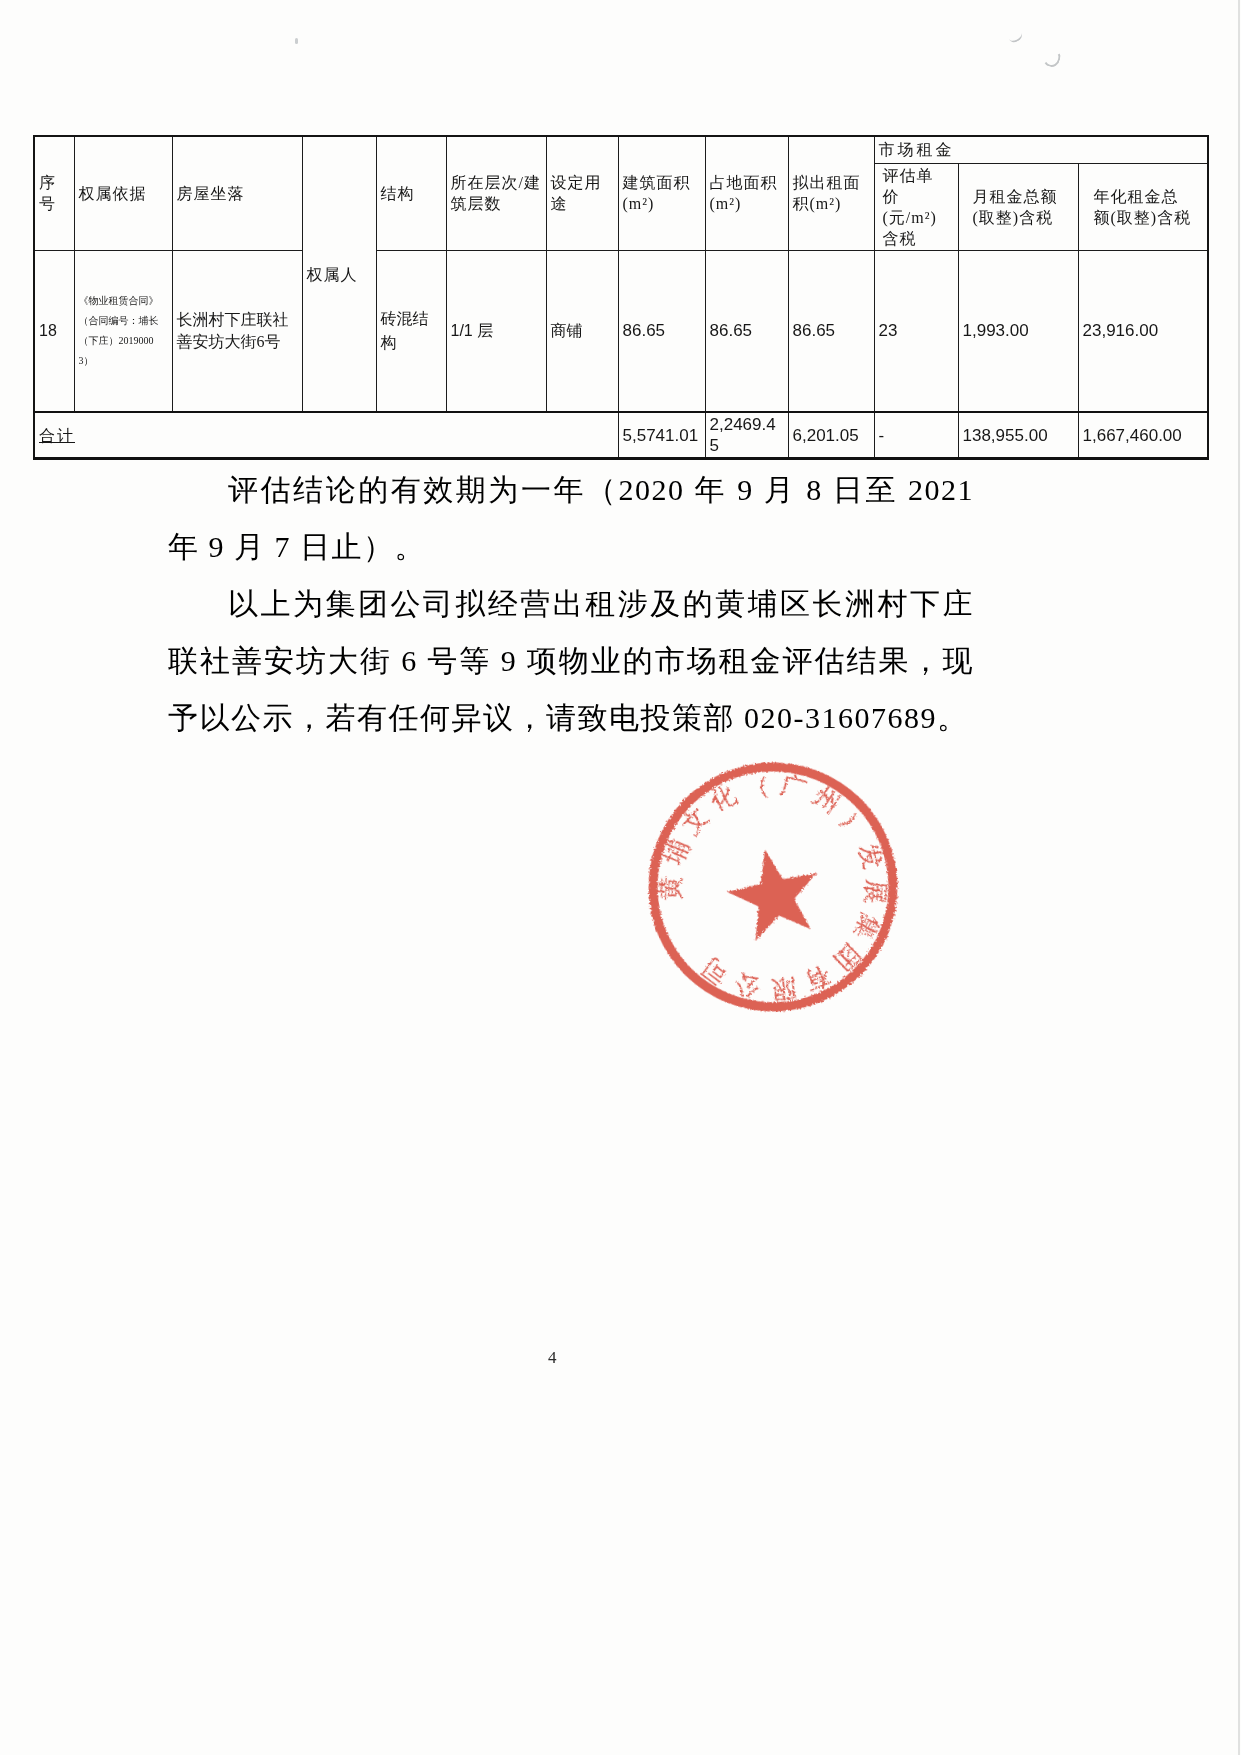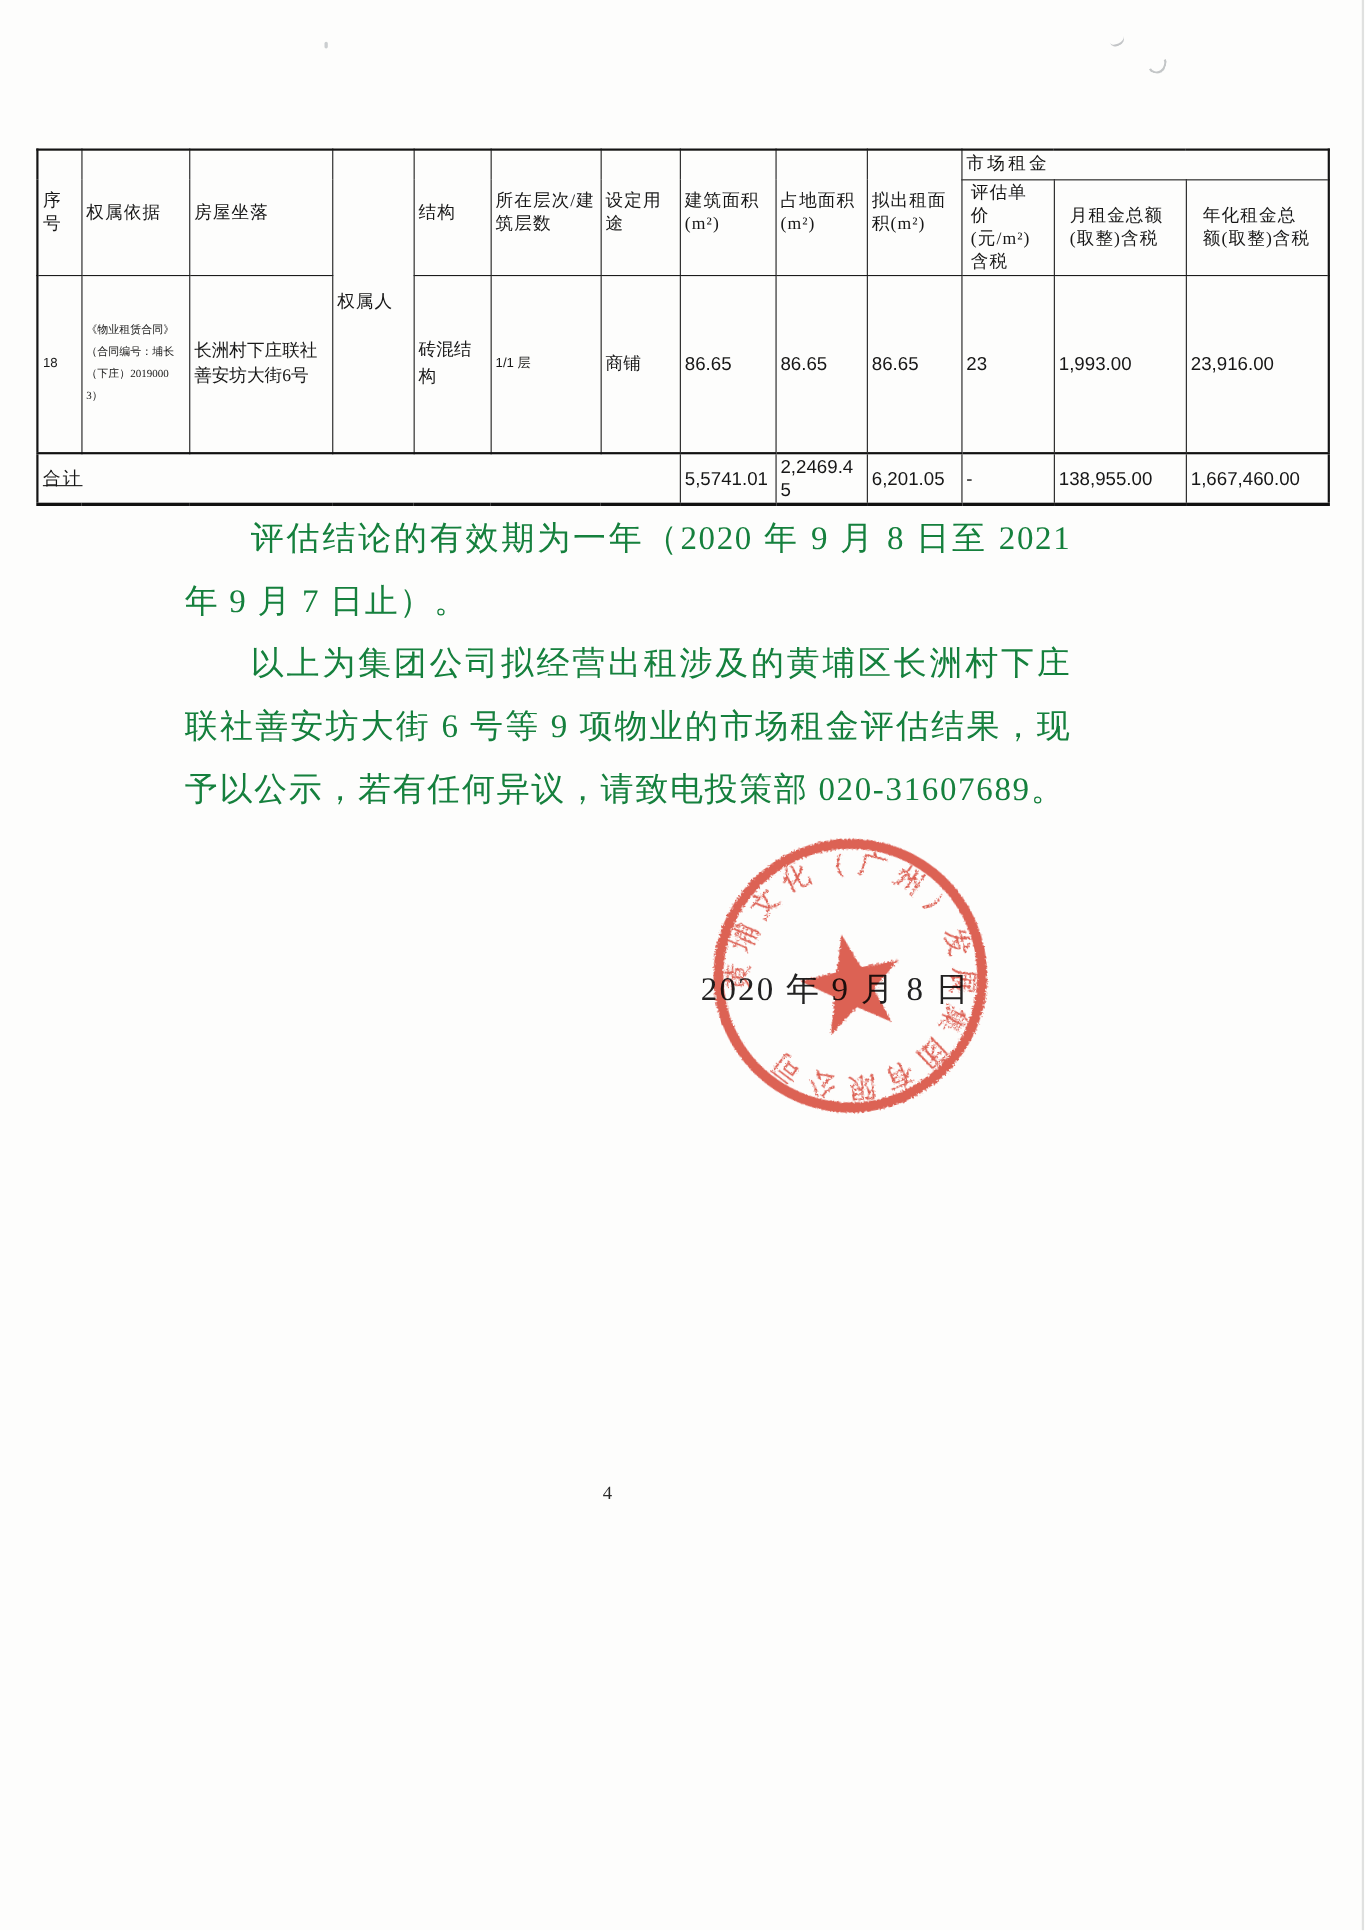--- a/index.html
+++ b/index.html
@@ -32,28 +32,28 @@
   tr.tr-c{height:162px;}
   tr.tr-d{height:43px;}
   th.group{letter-spacing:3px;}
   th{letter-spacing:1px;}
   td.num,th.numhead{font-family:"Liberation Sans","DejaVu Sans",sans-serif;}
   td.num{font-size:17px;text-align:right;padding-right:8px;word-break:break-all;}
   td.cell-quanshu{padding:1px 12px;font-size:10px;word-break:break-all;line-height:20px;margin-top:44px;}
   td.cell-zuoluo{padding:1px 20px;line-height:22px;}
   td.cell-jiegou{padding:1px 16px;line-height:24px;}
   th.th-quanshuren{vertical-align:top;padding-top:30px;}
-  td.sans{font-family:"Liberation Sans","DejaVu Sans",sans-serif;font-size:12px;}
+  td.sans{font-family:"Liberation Sans","DejaVu Sans",sans-serif;font-size:16px;}
   tr.tr-d td{border-top:2.5px solid #111;border-bottom:3px solid #111;}
   td.total-label{letter-spacing:2px;text-decoration:underline;}
   
   .bodytext{
     position:absolute;left:168px;top:461px;width:806px;
     font-size:30px;line-height:57px;letter-spacing:1.5px;
-    text-align:justify;color:#15803d;
+    text-align:justify;color:#000000;
   }
   .bodytext p{margin:0;text-indent:2em;}
   
   .company-line{
     position:absolute;left:497px;top:822px;
     font-size:30px;letter-spacing:1px;color:#222;white-space:nowrap;
   }
   .date-line{
     position:absolute;left:637px;top:879px;
     font-size:30px;letter-spacing:2px;color:#222;white-space:nowrap;
@@ -143,21 +143,20 @@
       <td class="num">1,667,460.00</td>
     </tr>
   </tbody>
     </table>
 
   <div class="bodytext">
     <p>评估结论的有效期为一年（2020 年 9 月 8 日至 2021 年 9 月 7 日止）。</p>
     <p>以上为集团公司拟经营出租涉及的黄埔区长洲村下庄联社善安坊大街 6 号等 9 项物业的市场租金评估结果，现予以公示，若有任何异议，请致电投策部 020-31607689。</p>
   </div>
 
-  <div class="date-line">2020 年 9 月 8 日</div>
 
   <svg class="stamp" viewBox="0 0 260 260">
     <defs>
       <filter id="rough">
         <feTurbulence type="fractalNoise" baseFrequency="0.55" numOctaves="2" result="n"></feTurbulence>
         <feDisplacementMap in="SourceGraphic" in2="n" scale="4"></feDisplacementMap>
       </filter>
       <path id="arcpath" d="M130,130 m-93,0 a93,93 0 1,1 186,0 a93,93 0 1,1 -186,0" fill="none"></path>
     </defs>
     <g filter="url(#rough)">

